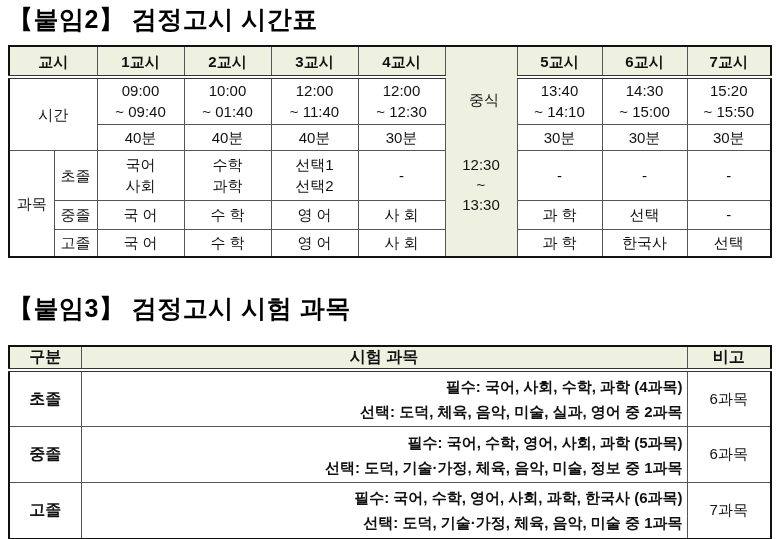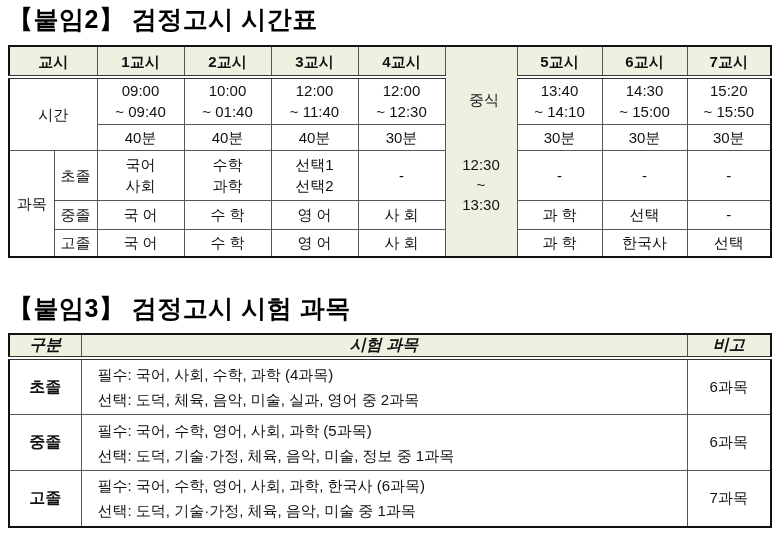--- a/index.html
+++ b/index.html
@@ -13,21 +13,21 @@
   .wrap { padding: 8px 0 0 8px; }
 
   h2.doc-title {
     margin: 0 0 15px 0;
     font-size: 25px;
     line-height: 22px;
     font-weight: bold;
     color: #000;
     letter-spacing: 0.5px;
   }
-  h2.doc-title.second { margin-bottom: 14px; }
+  h2.doc-title.second { margin-bottom: 26px; }
 
   table {
     border-collapse: collapse;
     table-layout: fixed;
     width: 762px;
   }
   table { border: 2px solid #111; }
   td, th { border: 1px solid #555; padding: 0; overflow: hidden; }
 
   
@@ -59,30 +59,29 @@
   .t1 .lunch-time  { white-space: pre-line; line-height: 20px; }
 
   
   .t2 .hdr th {
     background: #eef0e0;
     font-weight: bold;
     font-size: 16px;
     text-align: center;
     border-bottom: 4px double #333;
     height: 21px;
-    font-style: italic;
   }
   .t2 td { font-size: 15px; vertical-align: middle; }
   .t2 .lvl-cell {
     text-align: center;
     font-weight: bold;
     font-size: 16px;
     height: 56px;
   }
-  .t2 .subj-cell { text-align: left; padding: 2px 16px; }
+  .t2 .subj-cell { text-align: right; padding: 2px 4px; font-weight: bold; }
   .t2 .subj-cell div { line-height: 25px; white-space: nowrap; }
   .t2 .note-cell { text-align: center; }
 </style>
 </head>
 <body>
 
 <div class="wrap">
 
   <h2 class="doc-title">【붙임2】 검정고시 시간표</h2>
 

